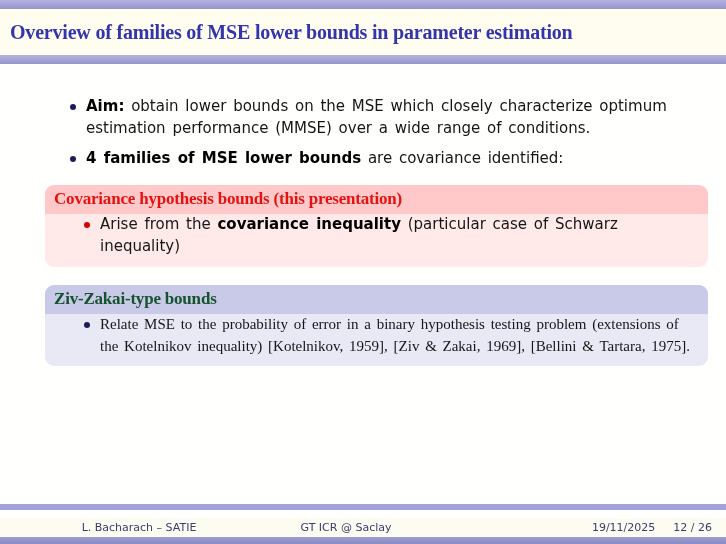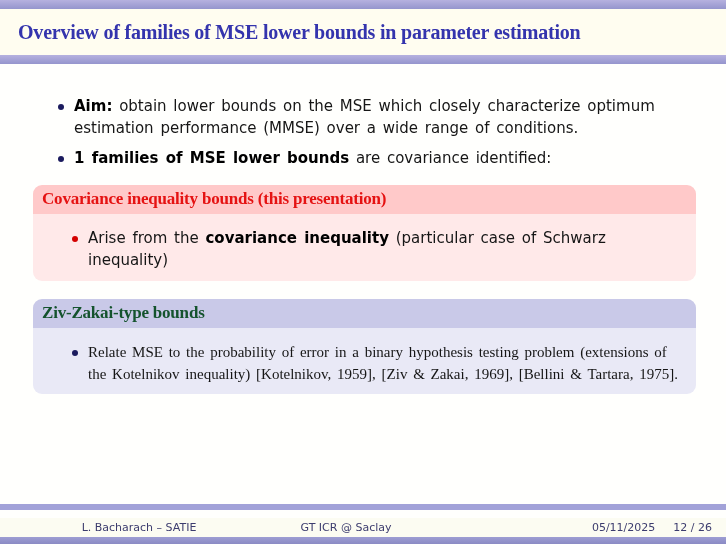--- a/index.html
+++ b/index.html
@@ -6,51 +6,51 @@
   .slide {
     position:relative; width:726px; height:544px; margin:0 auto;
     background:#fffffd; overflow:hidden;
     font-family:"DejaVu Sans", sans-serif;
   }
   
   .bar { background:linear-gradient(#b6b1df, #9595cd); }
   .top-bar { height:9px; }
   .title-band {
     height:46px; background:#fffdf0; display:flex; align-items:center;
-    padding-left:18px;
+    padding-left:10px;
   }
   .title-band .slide-title {
     font-family:"Liberation Serif", serif; font-weight:bold;
     font-size:20px; color:#3434ad; margin:0; letter-spacing:-0.2px;
   }
   .divider-bar { height:9px; }
 
   
-  .content { padding:32px 30px 0 30px; }
+  .content { padding:32px 30px 0 30px;margin-left:12px; }
   .bullet-row { display:flex; margin:0 0 8px 28px; }
   .bullet-row .dot {
     flex:none; width:6px; height:6px; border-radius:50%;
     background:#1b1b5e; margin:8px 10px 0 0;
   }
   .bullet-text {
     font-size:15px; line-height:1.45; color:#161616;
     word-spacing:2px; max-width:608px;
   }
   .bullet-text b { font-weight:700; color:#000; }
 
   
   .rbox {
     width:663px; margin:16px 0 0 3px; border-radius:9px; overflow:hidden;
   }
   .rbox + .rbox { margin-top:18px; }
   .rbox-header {
     font-family:"Liberation Serif", serif; font-weight:bold; font-size:17px;
     padding:4px 10px 5px 9px; letter-spacing:-0.2px;
   }
-  .rbox-body { padding:14px 10px 9px 0; }
+  .rbox-body { padding:0 10px 9px 0; }
   .rbox .bullet-row { margin:0 0 0 39px; }
   .box-red  .rbox-header { background:#ffc9c9; color:#e51212; }
   .box-red  .rbox-body   { background:#ffe9e9; }
   .box-red  .dot         { background:#d40000; }
   .box-blue .rbox-header { background:#c9c9e8; color:#14532d; }
   .box-blue .rbox-body   { background:#e9e9f6;font-family:Liberation Serif, serif; }
   .box-blue .dot         { background:#1b1b5e; }
 
   
   .footer { position:absolute; left:0; right:0; bottom:0; }
@@ -79,25 +79,25 @@
 
   <div class="content">
 
     <div class="bullet-row">
       <span class="dot"></span>
       <span class="bullet-text"><b>Aim:</b><span> obtain lower bounds on the MSE which closely characterize optimum estimation performance (MMSE) over a wide range of conditions.</span></span>
     </div>
 
     <div class="bullet-row">
       <span class="dot"></span>
-      <span class="bullet-text"><b>1 families of MSE lower bounds</b><span> are covariance identified:</span></span>
+      <span class="bullet-text"><b>4 families of MSE lower bounds</b><span> are covariance identified:</span></span>
     </div>
 
     <div class="rbox box-red">
-      <div class="rbox-header">Covariance inequality bounds (this presentation)</div>
+      <div class="rbox-header">Covariance hypothesis bounds (this presentation)</div>
       <div class="rbox-body">
         <div class="bullet-row">
           <span class="dot"></span>
           <span class="bullet-text"><span>Arise from the </span><b>covariance inequality</b><span> (particular case of Schwarz inequality)</span></span>
         </div>
       </div>
     </div>
 
     <div class="rbox box-blue">
       <div class="rbox-header">Ziv-Zakai-type bounds</div>
@@ -110,20 +110,20 @@
     </div>
 
   </div>
 
   <div class="footer">
     <div class="footer-bar-top"></div>
     <div class="footer-row">
       <span class="footer-author">L. Bacharach – SATIE</span>
       <span class="footer-venue">GT ICR @ Saclay</span>
       <span class="footer-right">
-        <span>05/11/2025</span>
+        <span>19/11/2025</span>
         <span>12 / 26</span>
       </span>
     </div>
     <div class="footer-bar-bottom"></div>
   </div>
 
 </div>
 
 </body></html>

